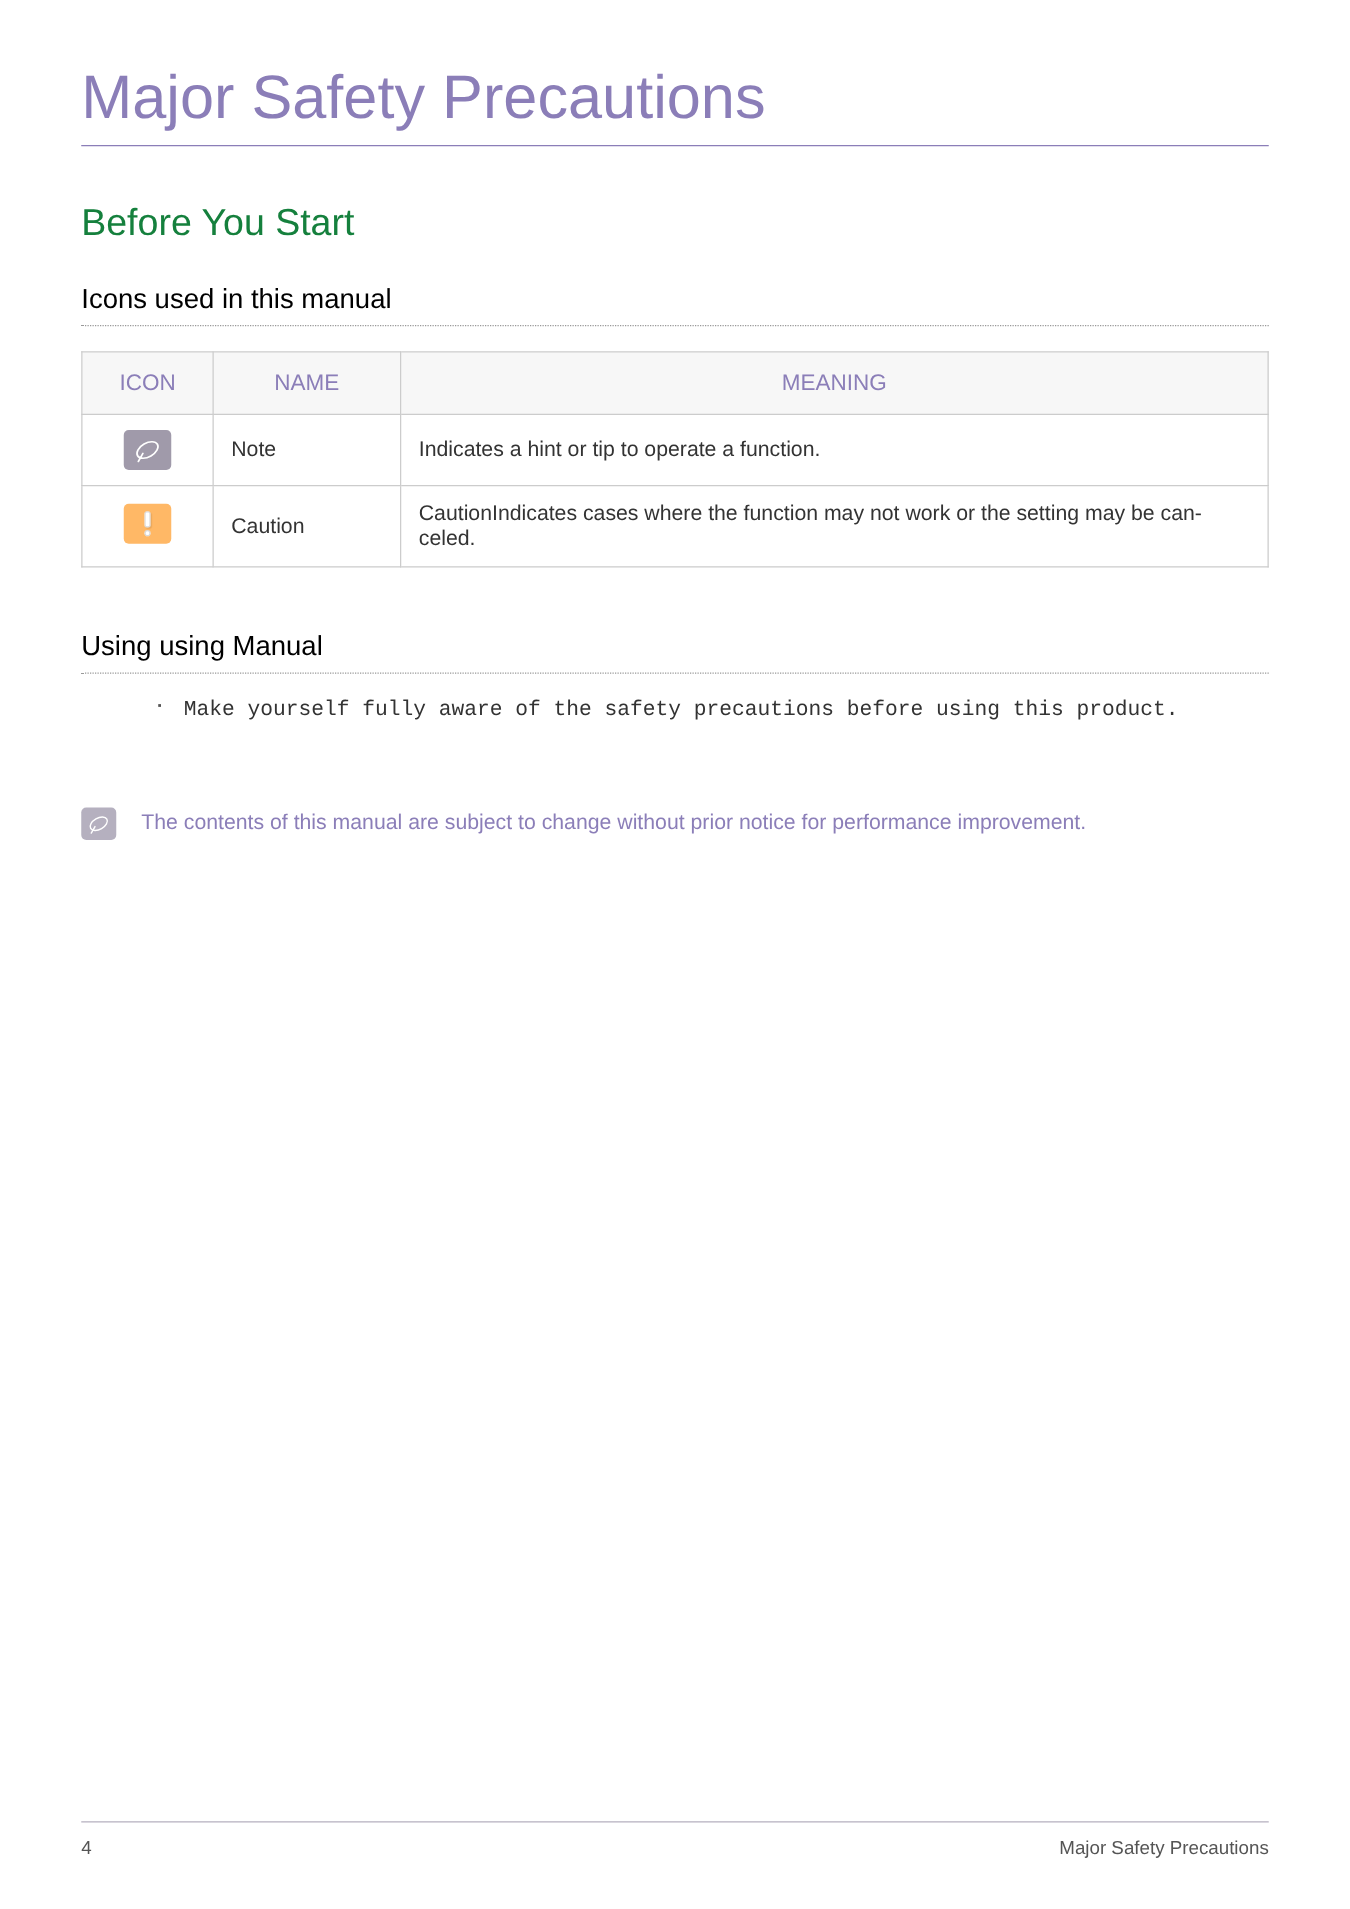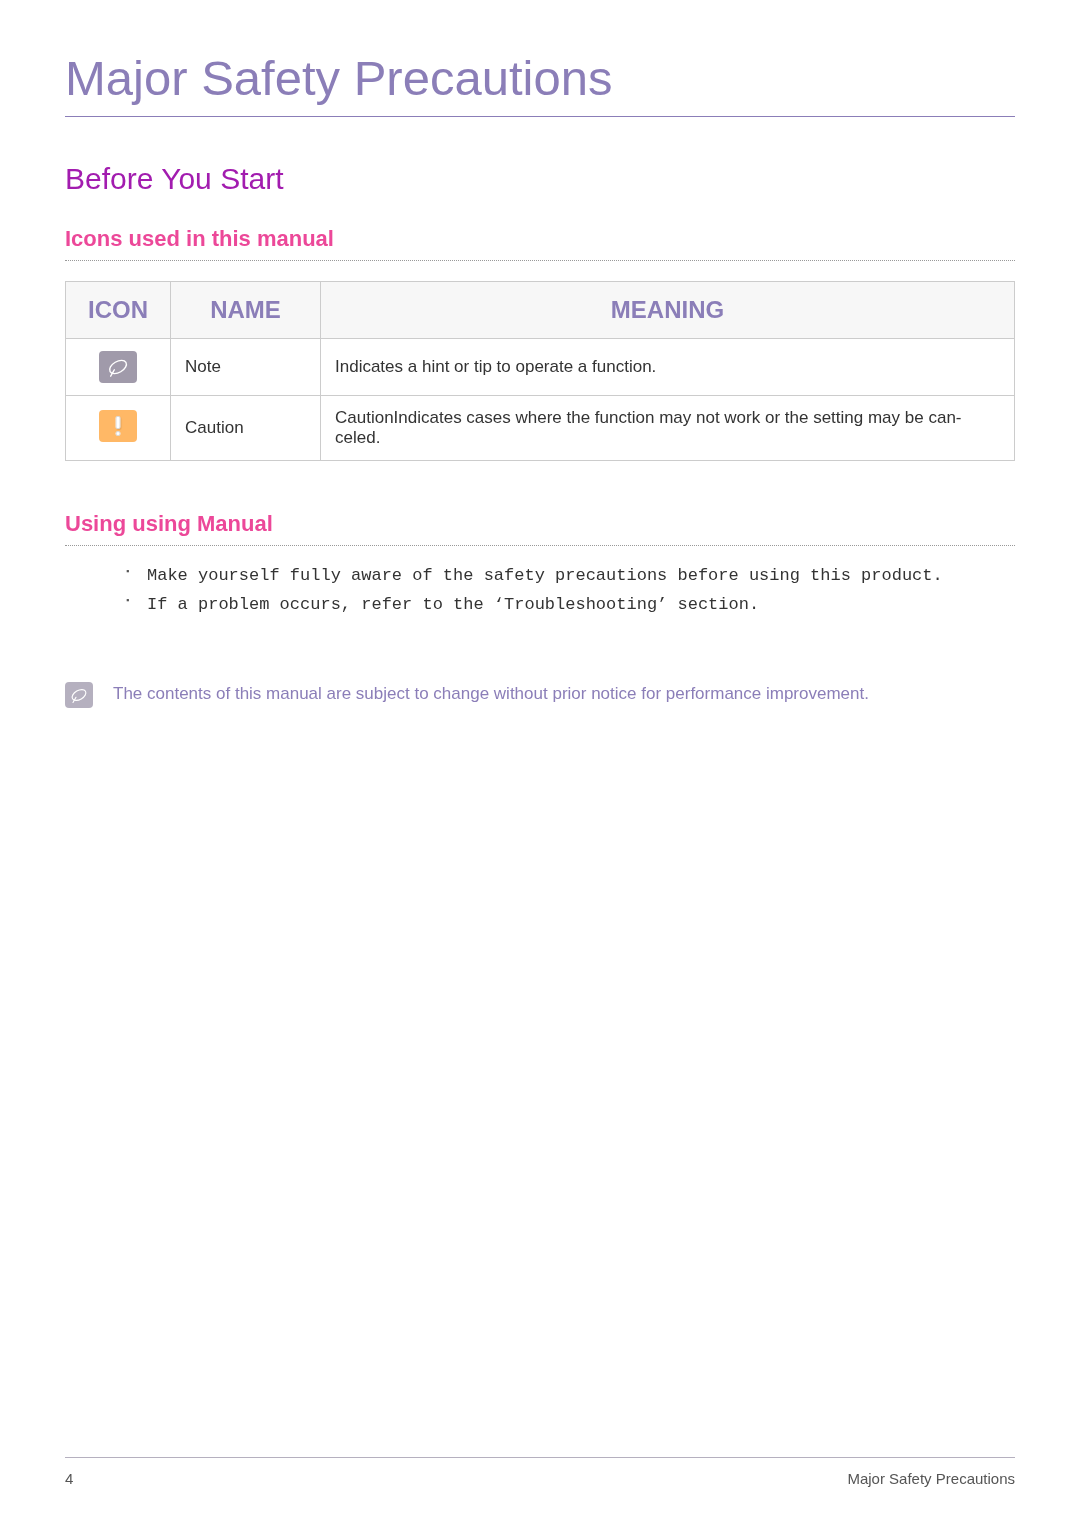--- a/index.html
+++ b/index.html
@@ -18,42 +18,42 @@
     .page-title {
       font-size: 49px;
       color: #8b7eb8;
       font-weight: normal;
       border-bottom: 1px solid #8b7eb8;
       padding-bottom: 10px;
       margin-bottom: 45px;
     }
     .section-title {
       font-size: 30px;
-      color: #a21caf;
+      color: #15803d;
       font-weight: normal;
       margin-bottom: 30px;
     }
     .subsection-title {
       font-size: 22px;
-      color: #ec4899;
-      font-weight: bold;
+      color: #000000;
+      font-weight: normal;
       border-bottom: 1px dotted #999999;
       padding-bottom: 8px;
       margin-bottom: 20px;
     }
     .icon-table {
       width: 100%;
       border-collapse: collapse;
       margin-bottom: 50px;
     }
     .icon-table th {
       background: #f7f7f7;
       color: #8b7eb8;
-      font-weight: bold;
-      font-size: 24px;
+      font-weight: normal;
+      font-size: 18px;
       padding: 14px 10px;
       border: 1px solid #cccccc;
       text-align: center;
     }
     .icon-table td {
       border: 1px solid #cccccc;
       padding: 12px 14px;
       font-size: 17px;
       color: #333333;
       vertical-align: middle;
@@ -210,21 +210,20 @@
       <td class="name-col">Caution</td>
       <td>CautionIndicates cases where the function may not work or the setting may be can­celed.</td>
     </tr>
   </tbody>
 </table>
 
 <h3 class="subsection-title">Using using Manual</h3>
 
 <ul class="bullet-list">
   <li>Make yourself fully aware of the safety precautions before using this product.</li>
-  <li>If a problem occurs, refer to the ‘Troubleshooting’ section.</li>
 </ul>
 
 <div class="note-callout">
   <span class="note-badge-inline">
     <svg viewBox="0 0 24 24" fill="none" stroke="#ffffff" stroke-width="1.5">
       <ellipse cx="12" cy="12" rx="10" ry="6" transform="rotate(-30 12 12)"></ellipse>
       <line x1="8" y1="15" x2="4" y2="22" stroke-linecap="round"></line>
     </svg>
   </span>
   <span class="note-callout-text">The contents of this manual are subject to change without prior notice for performance improvement.</span>

